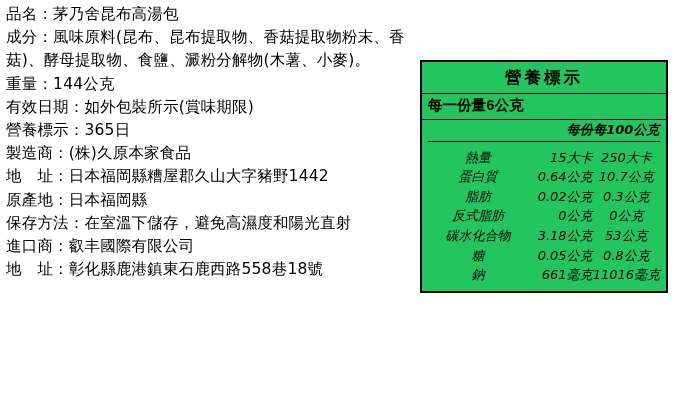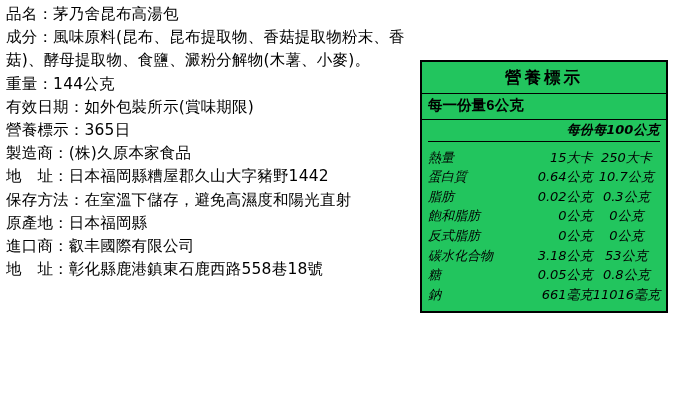--- a/index.html
+++ b/index.html
@@ -74,21 +74,21 @@
     border-collapse: collapse;
     font-size: 13px;
     font-style: italic;
   }
   table.nut td {
     padding: 0.5px 0;
     line-height: 18.6px;
     white-space: nowrap;
   }
   td.label {
-    text-align: left;
+    text-align: center;
     width: 44%;
   }
   td.col1 {
     text-align: right;
     width: 28%;
     padding-right: 2px;
   }
   td.col2 {
     text-align: center;
     width: 28%;
@@ -113,22 +113,22 @@
 <div class="page">
 
   <div class="info">
     <div class="info-line">品名：茅乃舍昆布高湯包</div>
     <div class="info-line">成分：風味原料(昆布、昆布提取物、香菇提取物粉末、香菇)、酵母提取物、食鹽、澱粉分解物(木薯、小麥)。</div>
     <div class="info-line">重量：144公克</div>
     <div class="info-line">有效日期：如外包裝所示(賞味期限)</div>
     <div class="info-line">營養標示：365日</div>
     <div class="info-line">製造商：(株)久原本家食品</div>
     <div class="info-line">地　址：日本福岡縣糟屋郡久山大字豬野1442</div>
+    <div class="info-line">原產地：日本福岡縣</div>
     <div class="info-line">保存方法：在室溫下儲存，避免高濕度和陽光直射</div>
-    <div class="info-line">原產地：日本福岡縣</div>
     <div class="info-line">進口商：叡丰國際有限公司</div>
     <div class="info-line">地　址：彰化縣鹿港鎮東石鹿西路558巷18號</div>
   </div>
 
   <div class="nutrition">
     <div class="nutrition-title">營養標示</div>
     <div class="rule"></div>
     <div class="serving">每一份量6公克</div>
     <div class="rule2"></div>
 
@@ -155,25 +155,20 @@
           <td class="label">蛋白質</td>
           <td class="col1">0.64公克</td>
           <td class="col2">10.7公克</td>
         </tr>
         <tr>
           <td class="label">脂肪</td>
           <td class="col1">0.02公克</td>
           <td class="col2">0.3公克</td>
         </tr>
         <tr>
-          <td class="label indent">飽和脂肪</td>
-          <td class="col1">0公克</td>
-          <td class="col2">0公克</td>
-        </tr>
-        <tr>
           <td class="label indent">反式脂肪</td>
           <td class="col1">0公克</td>
           <td class="col2">0公克</td>
         </tr>
         <tr>
           <td class="label">碳水化合物</td>
           <td class="col1">3.18公克</td>
           <td class="col2">53公克</td>
         </tr>
         <tr>

